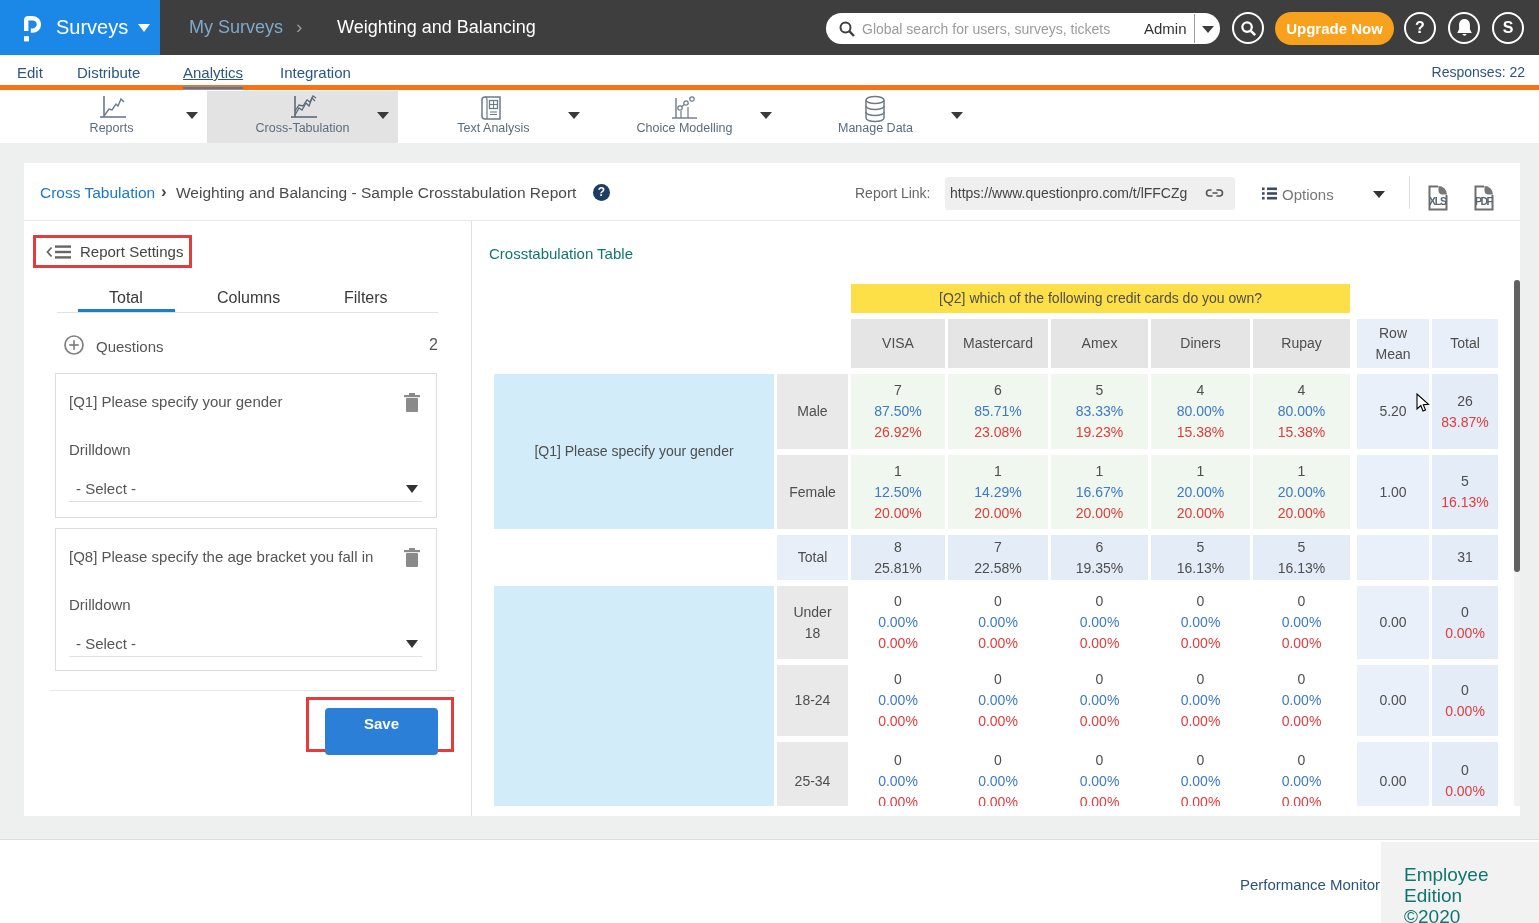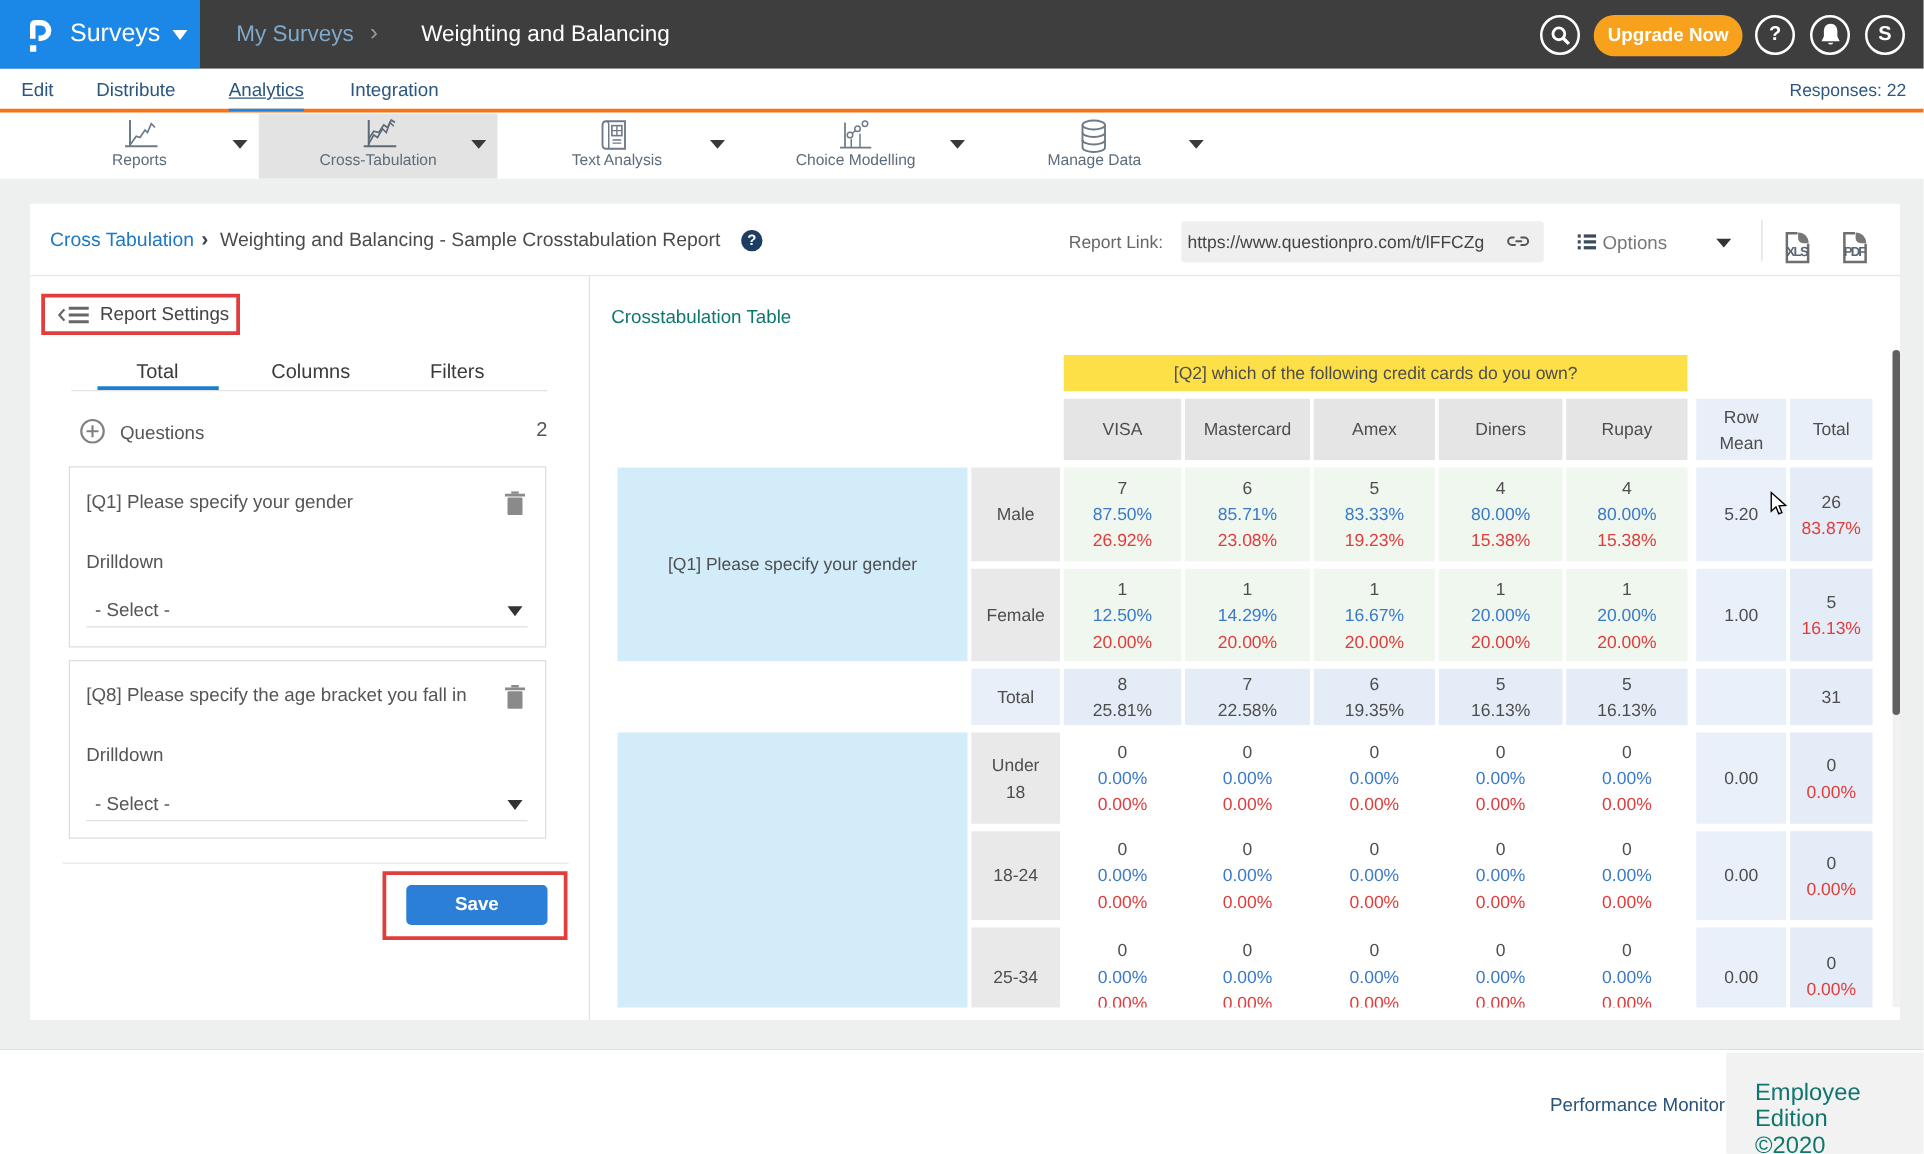--- a/index.html
+++ b/index.html
@@ -14,21 +14,21 @@
 .hcrumb { position:absolute; top:17px; font-size:18px; }
 #searchpill { position:absolute; left:826px; top:13px; width:394px; height:31px; background:#fff; border-radius:16px; }
 #searchpill .ph { position:absolute; left:36px; top:8px; font-size:14px; color:#9b9b9b; }
 #searchpill .adm { position:absolute; left:318px; top:7px; font-size:15px; color:#333; }
 #searchpill .div { position:absolute; left:368px; top:1px; width:1px; height:29px; background:#9a9a9a; }
 #searchpill .pcaret { position:absolute; left:376px; top:13px; width:0; height:0; border-left:6px solid transparent; border-right:6px solid transparent; border-top:7px solid #3e3e3e; }
 .circbtn { position:absolute; top:12px; width:32px; height:32px; border:2px solid #fff; border-radius:50%; color:#fff; text-align:center; font-size:16px; font-weight:bold; line-height:28px; }
 #upgrade { position:absolute; left:1275px; top:12px; width:119px; height:33px; background:#f7a11d; border-radius:17px; color:#fff; font-size:15px; font-weight:bold; text-align:center; line-height:33px; }
 
 
-#nav2 { position:absolute; left:0; top:55px; width:1539px; height:35px; background:#fff; border-bottom:3px solid #f97316; }
+#nav2 { position:absolute; left:0; top:55px; width:1539px; height:35px; background:#fff; border-bottom:5px solid #f97316; }
 #nav2 a { position:absolute; top:9px; font-size:15px; color:#2b5680; text-decoration:none; }
 #nav2 .resp { position:absolute; right:14px; top:9px; font-size:14px; color:#2b5680; }
 
 
 #tabs { position:absolute; left:0; top:91px; width:1539px; height:52px; background:#fff; }
 .tab { position:absolute; top:0; width:191px; height:52px; }
 .tab.active { background:#e3e3e3; }
 .tab .lbl { position:absolute; left:0; right:0; top:30px; text-align:center; font-size:12.5px; color:#5d6c7b; }
 .tab .icon { position:absolute; left:50%; margin-left:-16px; top:3px; }
 .tcaret { position:absolute; top:21px; width:0; height:0; border-left:6px solid transparent; border-right:6px solid transparent; border-top:7px solid #3a3a3a; }
@@ -50,21 +50,21 @@
 #lblueline { position:absolute; left:54px; top:88px; width:97px; height:3px; background:#1b7fd0; }
 .qcard { position:absolute; left:31px; width:382px; height:145px; border:1px solid #ddd; background:#fff; }
 .qcard .title { position:absolute; left:13px; top:19px; font-size:15px; color:#555; width:320px; }
 .qcard .dd { position:absolute; left:13px; top:67px; font-size:15px; color:#555; }
 .qcard .sel { position:absolute; left:20px; top:106px; font-size:15px; color:#555; }
 .qcard .selline { position:absolute; left:13px; top:127px; width:353px; height:1px; background:#e0e0e0; }
 .qcard .scaret { position:absolute; left:350px; top:111px; width:0; height:0; border-left:6.5px solid transparent; border-right:6.5px solid transparent; border-top:8px solid #333; }
 .trash { position:absolute; left:348px; top:19px; }
 #savesep { position:absolute; left:26px; top:469px; width:405px; height:1px; background:#e8e8e8; }
 #saveannot { position:absolute; left:282px; top:476px; width:148px; height:55px; border:3px solid #e23d3d; }
-#savebtn { position:absolute; left:301px; top:487px; width:113px; height:32px; background:#2b7fd6; border-radius:4px; color:#fff; font-size:15px; font-weight:bold; text-align:center; line-height:32px; }
+#savebtn { position:absolute; left:301px; top:487px; width:113px; height:47px; background:#2b7fd6; border-radius:4px; color:#fff; font-size:15px; font-weight:bold; text-align:center; line-height:32px; }
 #vpanel-div { position:absolute; left:447px; top:58px; width:1px; height:595px; background:#e0e0e0; }
 
 
 #rpanel { position:absolute; left:448px; top:58px; width:1048px; height:585px; overflow:hidden; }
 #ctitle { position:absolute; left:17px; top:24px; font-size:15px; color:#0f766e; }
 
 table.xtab { position:absolute; left:19px; top:57px; table-layout:fixed; width:1010px; line-height:21px; border-collapse:separate; border-spacing:3px 6px; font-size:14px; color:#4e4e4e; }
 table.xtab td { text-align:center; vertical-align:middle; padding:0; }
 td.qcell { background:#d3ecf9; }
 td.qhdr { background:#fde047; }
@@ -94,20 +94,30 @@
     <svg class="abs" style="left:24px;top:16px" width="18" height="26" viewBox="0 0 18 26">
       <path d="M2.2 15 V4.4 Q2.2 2.2 4.4 2.2 L8.8 2.2 A6.2 6.2 0 1 1 8.6 14.6 L6.8 14.6" fill="none" stroke="#fff" stroke-width="4.4"></path>
       <rect x="0" y="20.2" width="5" height="5.2" fill="#fff"></rect>
     </svg>
     <div class="stext">Surveys</div>
     <div class="caret"></div>
   </div>
   <div class="hcrumb" style="left:189px;color:#7fa9cc;">My Surveys</div>
   <div class="hcrumb" style="left:296px;color:#9a9a9a;font-size:19px;top:16px;">›</div>
   <div class="hcrumb" style="left:337px;color:#fff;">Weighting and Balancing</div>
+  <div id="searchpill">
+    <svg class="abs" style="left:12px;top:7px" width="18" height="18" viewBox="0 0 18 18">
+        <circle cx="7.5" cy="7.5" r="5" fill="none" stroke="#3e3e3e" stroke-width="2"></circle>
+        <line x1="11.2" y1="11.2" x2="16" y2="16" stroke="#3e3e3e" stroke-width="2.4"></line>
+      </svg>
+    <div class="ph">Global search for users, surveys, tickets</div>
+    <div class="adm">Admin</div>
+    <div class="div"></div>
+    <div class="pcaret"></div>
+  </div>
   <div class="circbtn" style="left:1232px;">
     <svg class="abs" style="left:6px;top:6px" width="17" height="17" viewBox="0 0 18 18">
         <circle cx="7.5" cy="7.5" r="5" fill="none" stroke="#fff" stroke-width="2.4"></circle>
         <line x1="11.2" y1="11.2" x2="16" y2="16" stroke="#fff" stroke-width="2.8"></line>
       </svg>
   </div>
   <div id="upgrade">Upgrade Now</div>
   <div class="circbtn" style="left:1404px;">?</div>
   <div class="circbtn" style="left:1448px;">
     <svg class="abs" style="left:5px;top:4px" width="19" height="20" viewBox="0 0 16 17">

